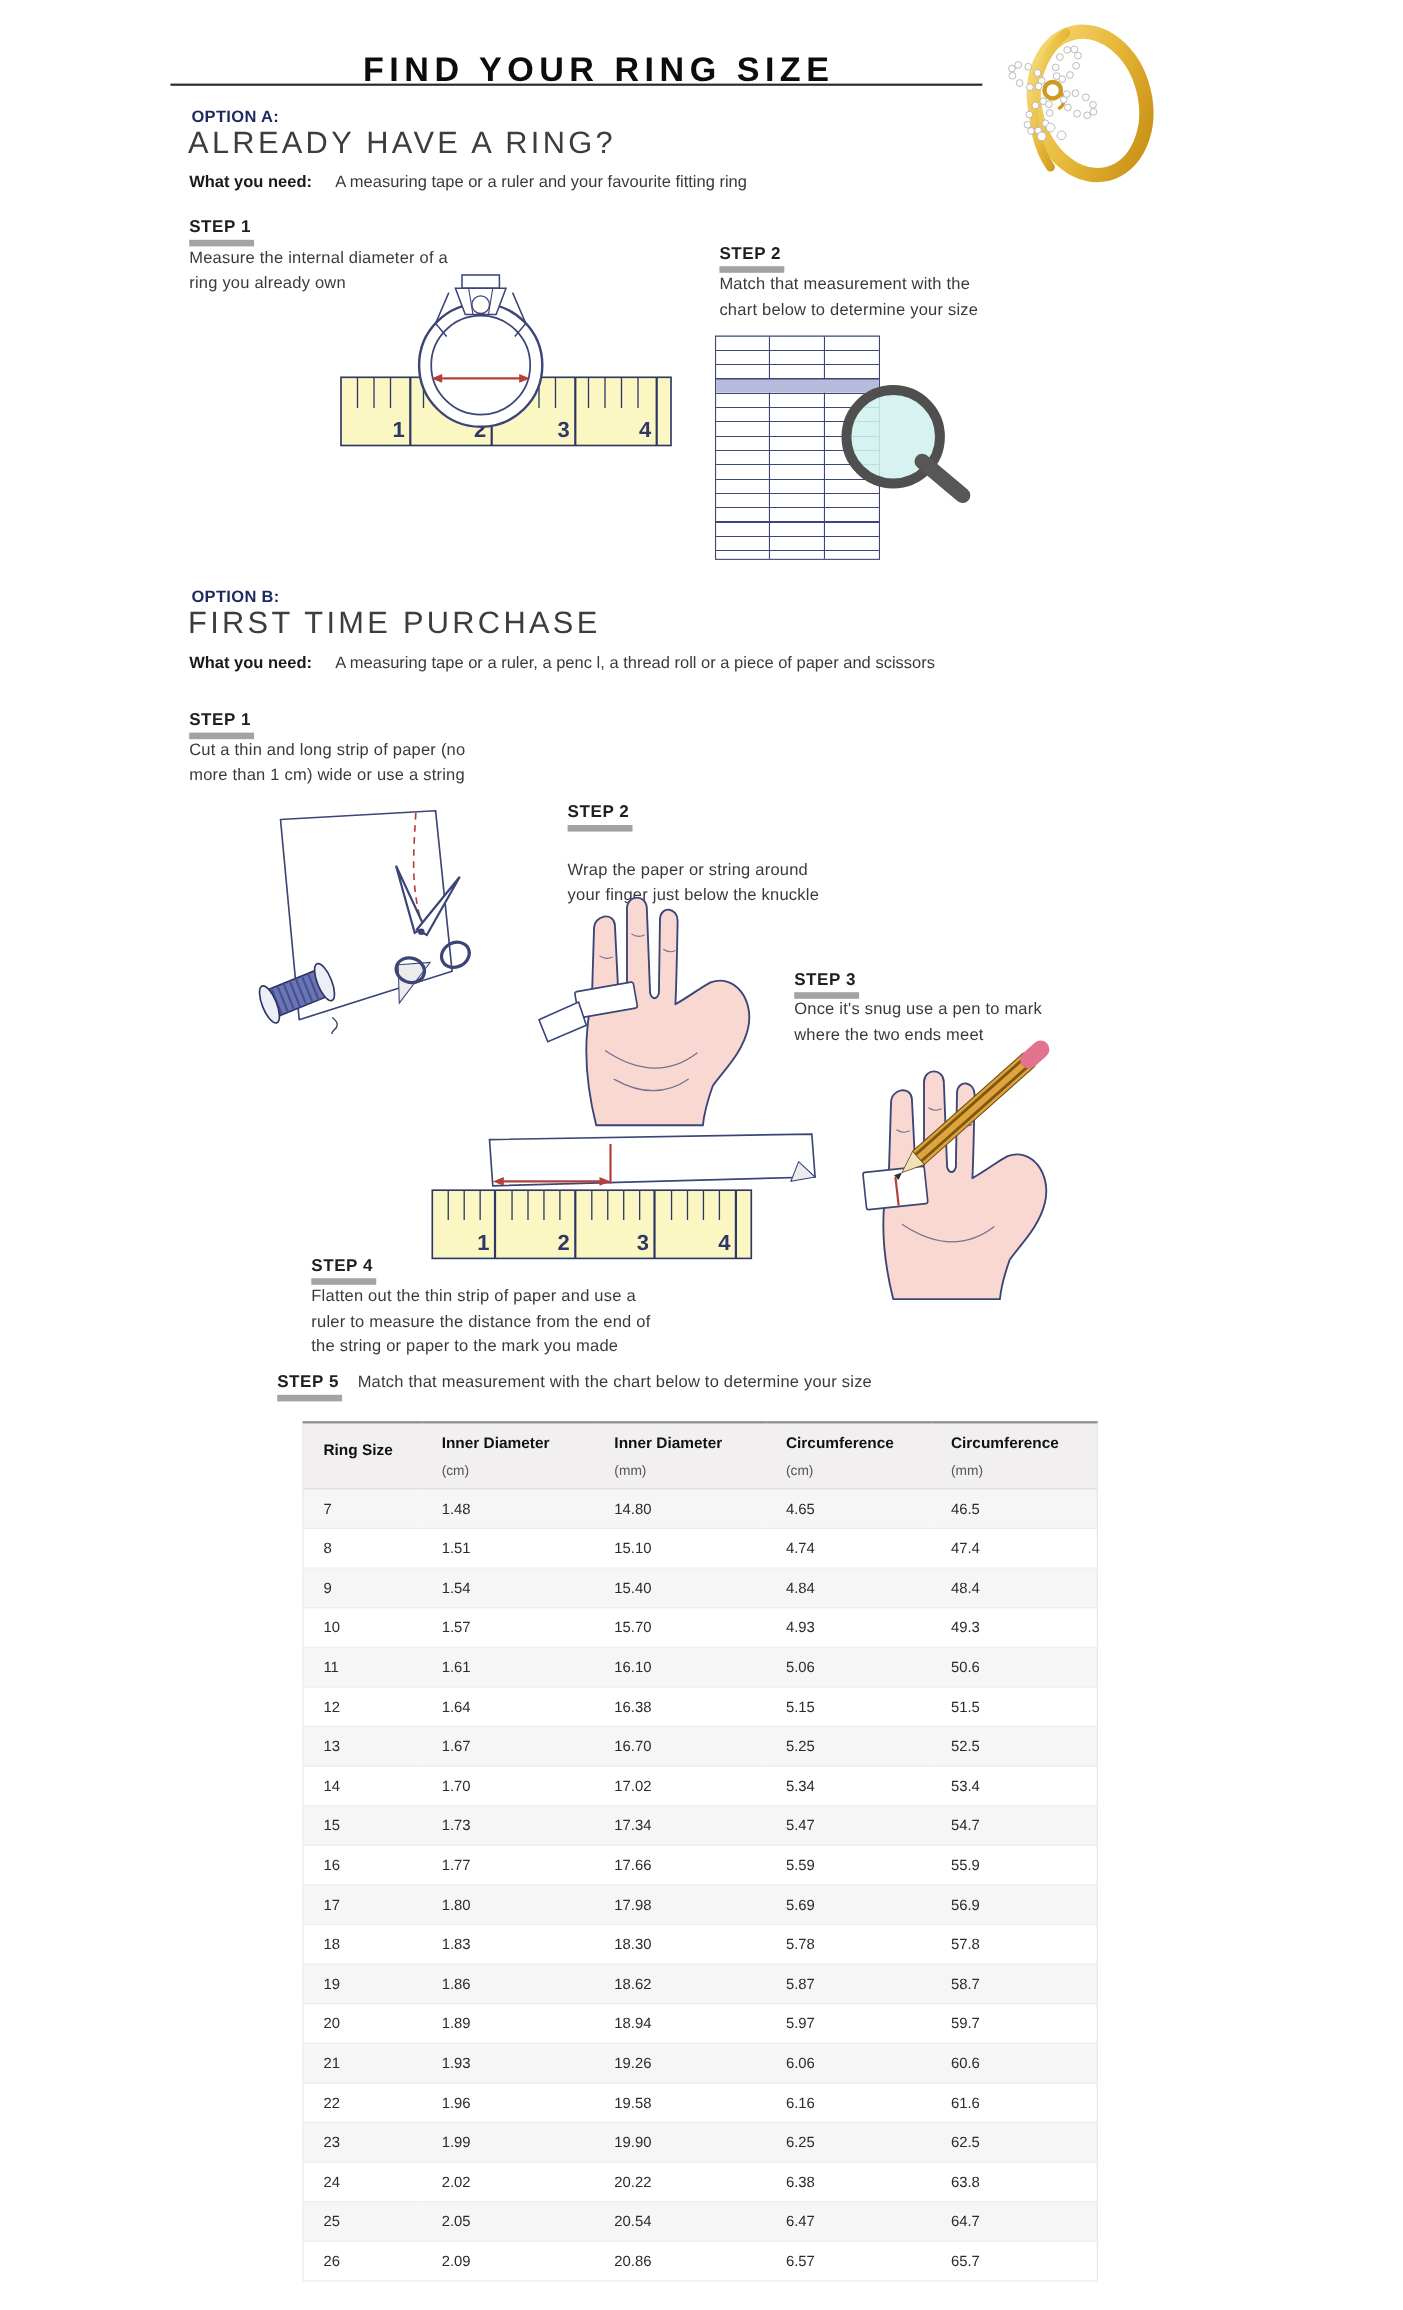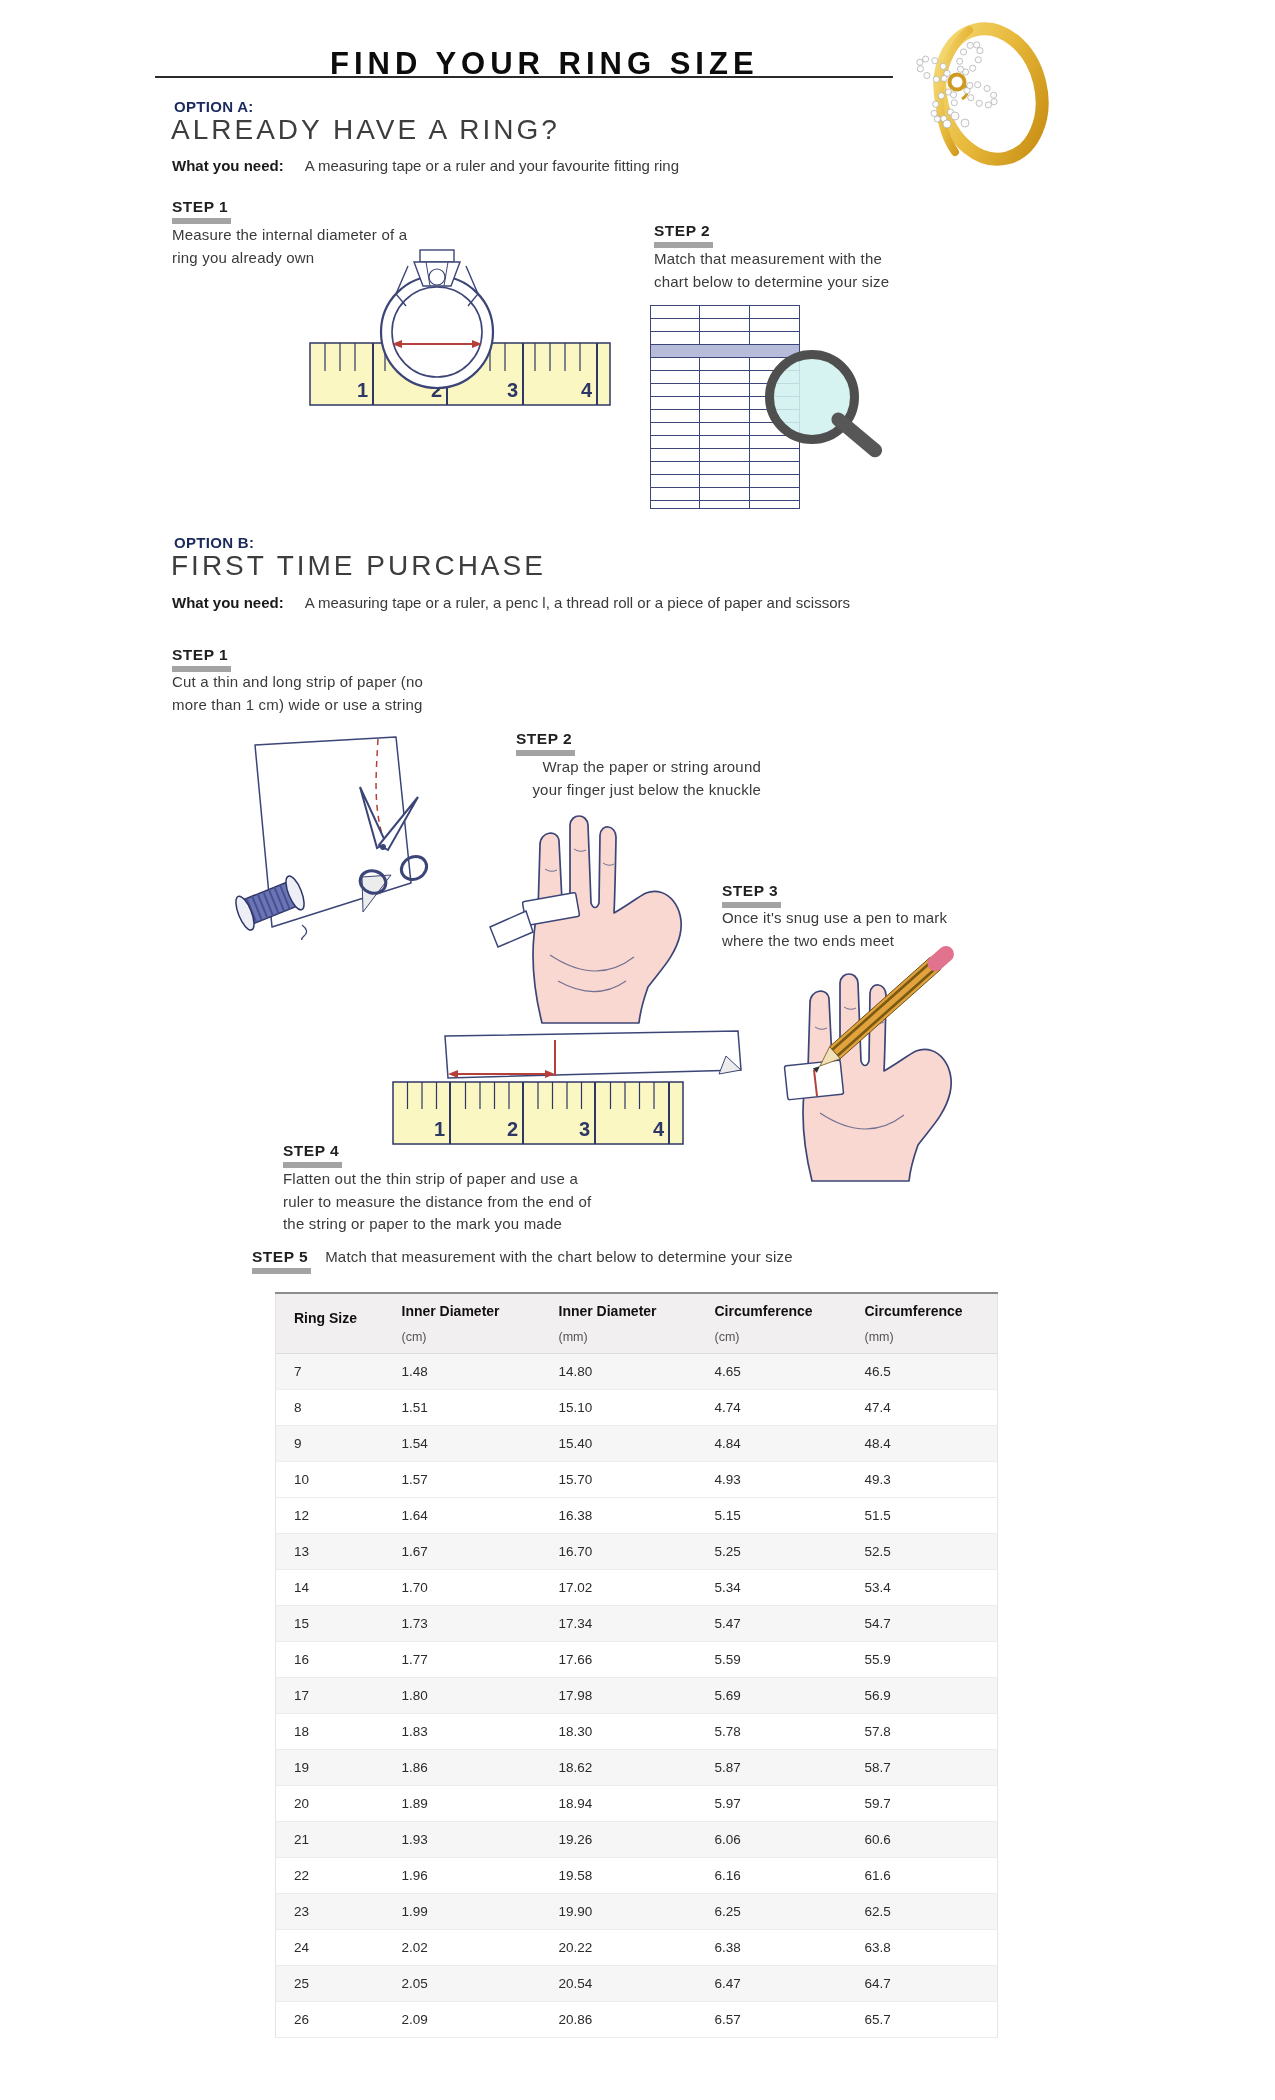--- a/index.html
+++ b/index.html
@@ -199,21 +199,21 @@
         <ellipse cx="-27" cy="0" rx="6.5" ry="18" fill="#edeef6" stroke="#2c3564" stroke-width="1.5"></ellipse>
         <ellipse cx="27" cy="0" rx="6.5" ry="18" fill="#edeef6" stroke="#2c3564" stroke-width="1.5"></ellipse>
       </g>
       <path d="M92,190 q8,6 2,11 q-6,5 4,8" fill="none" stroke="#3c4577" stroke-width="1.3"></path>
     </svg>
   </div>
 
   <div class="abs" style="left:516px;top:730px;">
     <span class="step-label">STEP 2</span>
   </div>
-  <div class="abs step-text" style="left:516px;top:756px;width:245px;text-align:right;">Wrap the paper or string around your finger just below the knuckle</div>
+  <div class="abs step-text" style="left:516px;top:780px;width:245px;">Wrap the paper or string around your finger just below the knuckle</div>
 
   <div class="abs" style="left:488px;top:805px;">
     <svg width="205" height="220" viewBox="0 0 205 220">
       <path d="M54,218 C47,190 43,160 46,130 C47,118 48,112 50,106 L52,40 C52,26 70,24 71,36 L74,96
                C76,102 80,102 82,96 L82,20 C83,8 99,8 100,20 L103,98 C105,104 109,104 111,98 L112,30
                C113,18 128,20 128,32 C128,33 127,90 126,108 C140,100 150,92 158,88 C180,80 198,104 192,130
                C187,152 170,168 160,182 C155,196 152,208 151,218 Z" fill="#f8d8d1" stroke="#3c4577" stroke-width="1.7" stroke-linejoin="round"></path>
       <path d="M62,150 C92,170 120,172 146,152 M70,176 C95,190 118,190 138,176" fill="none" stroke="#3c4577" stroke-width="1.1" opacity=".7"></path>
       <path d="M57,64 q6,4 12,1 M86,44 q6,4 12,1 M115,58 q6,4 11,1" fill="none" stroke="#3c4577" stroke-width="1" opacity=".7"></path>
       <rect x="36" y="92" width="54" height="24" rx="2" transform="rotate(-10 63 104)" fill="#ffffff" stroke="#3c4577" stroke-width="1.5"></rect>
@@ -336,20 +336,27 @@
             <td>4.84</td>
             <td>48.4</td>
           </tr>
           <tr>
             <td>10</td>
             <td>1.57</td>
             <td>15.70</td>
             <td>4.93</td>
             <td>49.3</td>
           </tr>
+          <tr class="alt">
+            <td>11</td>
+            <td>1.61</td>
+            <td>16.10</td>
+            <td>5.06</td>
+            <td>50.6</td>
+          </tr>
           <tr>
             <td>12</td>
             <td>1.64</td>
             <td>16.38</td>
             <td>5.15</td>
             <td>51.5</td>
           </tr>
           <tr class="alt">
             <td>13</td>
             <td>1.67</td>

